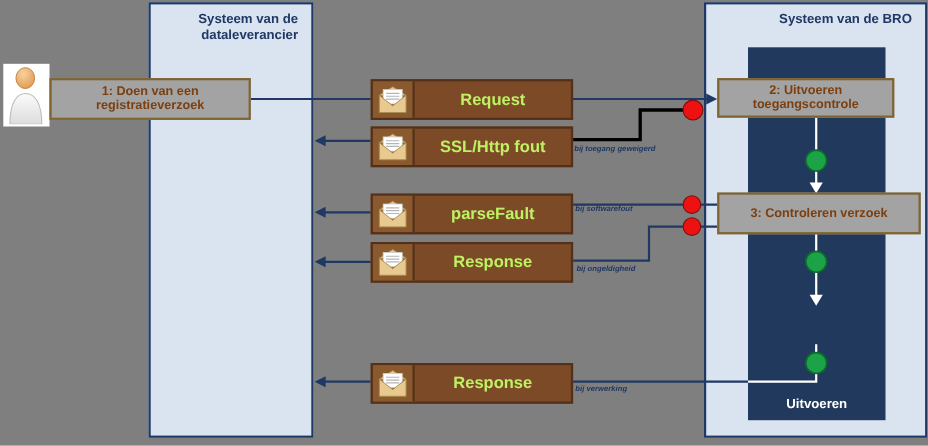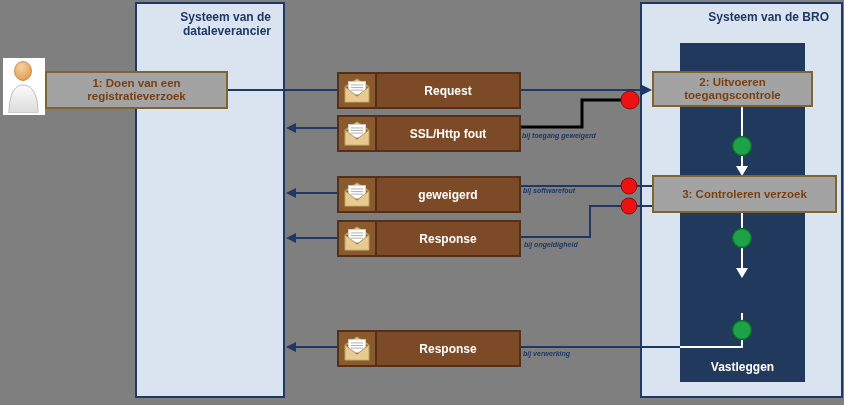--- a/index.html
+++ b/index.html
@@ -38,21 +38,21 @@
     position:absolute;left:337px;width:184px;height:37px;
     background:#7c4a26;border:2px solid #53301a;box-sizing:border-box;
     display:flex;align-items:stretch;z-index:4;
   }
   .msg-icon-cell{
     width:36px;flex:0 0 36px;background:#8a5a2e;border-right:2px solid #53301a;
     display:flex;align-items:center;justify-content:center;
   }
   .msg-label{
     flex:1;display:flex;align-items:center;justify-content:center;
-    color:#ffffff;font-weight:bold;font-size:12px;
+    color:#bef264;font-weight:bold;font-size:15px;
   }
   .annotation{
     position:absolute;font-size:7px;font-weight:bold;font-style:italic;
     color:#1f3864;z-index:4;white-space:nowrap;
   }
   .actor-card{
     position:absolute;left:3px;top:58px;width:42px;height:57px;
     background:#ffffff;z-index:4;display:flex;align-items:center;justify-content:center;
   }
 </style>
@@ -63,21 +63,21 @@
 
   <div class="panel panel-supplier">
     <div class="panel-title">Systeem van de dataleverancier</div>
   </div>
 
   <div class="panel panel-bro">
     <div class="panel-title">Systeem van de BRO</div>
   </div>
 
   <div class="navy-rect">
-    <div class="processing-label">Vastleggen</div>
+    <div class="processing-label">Uitvoeren</div>
   </div>
 
   <svg class="overlay" width="844" height="405" viewBox="0 0 844 405">
 
     <line x1="228" y1="90" x2="337" y2="90" stroke="#1f3864" stroke-width="2"></line>
 
     <line x1="521" y1="90" x2="644" y2="90" stroke="#1f3864" stroke-width="2"></line>
     <polygon points="652,90 642,85 642,95" fill="#1f3864"></polygon>
 
     <path d="M630,100 L582,100 L582,127 L521,127" fill="none" stroke="#000000" stroke-width="3"></path>
@@ -170,21 +170,21 @@
     <div class="msg-icon-cell">
       <svg width="28" height="26" viewBox="0 0 32 30">
         <polygon points="2,10 16,1 30,10" fill="#e6c78c" stroke="#a98c50" stroke-width="1"></polygon>
         <rect x="6" y="4" width="20" height="15" fill="#ffffff" stroke="#cccccc" stroke-width="0.8"></rect>
         <line x1="9" y1="8" x2="23" y2="8" stroke="#b5b5b5" stroke-width="1.2"></line>
         <line x1="9" y1="11" x2="23" y2="11" stroke="#b5b5b5" stroke-width="1.2"></line>
         <line x1="9" y1="14" x2="23" y2="14" stroke="#b5b5b5" stroke-width="1.2"></line>
         <path d="M2,10 L16,21 L30,10 L30,28 L2,28 Z" fill="#e8c98f" stroke="#a98c50" stroke-width="1"></path>
       </svg>
     </div>
-    <div class="msg-label">geweigerd</div>
+    <div class="msg-label">parseFault</div>
   </div>
 
   <div class="msg-box" style="top:220px;">
     <div class="msg-icon-cell">
       <svg width="28" height="26" viewBox="0 0 32 30">
         <polygon points="2,10 16,1 30,10" fill="#e6c78c" stroke="#a98c50" stroke-width="1"></polygon>
         <rect x="6" y="4" width="20" height="15" fill="#ffffff" stroke="#cccccc" stroke-width="0.8"></rect>
         <line x1="9" y1="8" x2="23" y2="8" stroke="#b5b5b5" stroke-width="1.2"></line>
         <line x1="9" y1="11" x2="23" y2="11" stroke="#b5b5b5" stroke-width="1.2"></line>
         <line x1="9" y1="14" x2="23" y2="14" stroke="#b5b5b5" stroke-width="1.2"></line>

